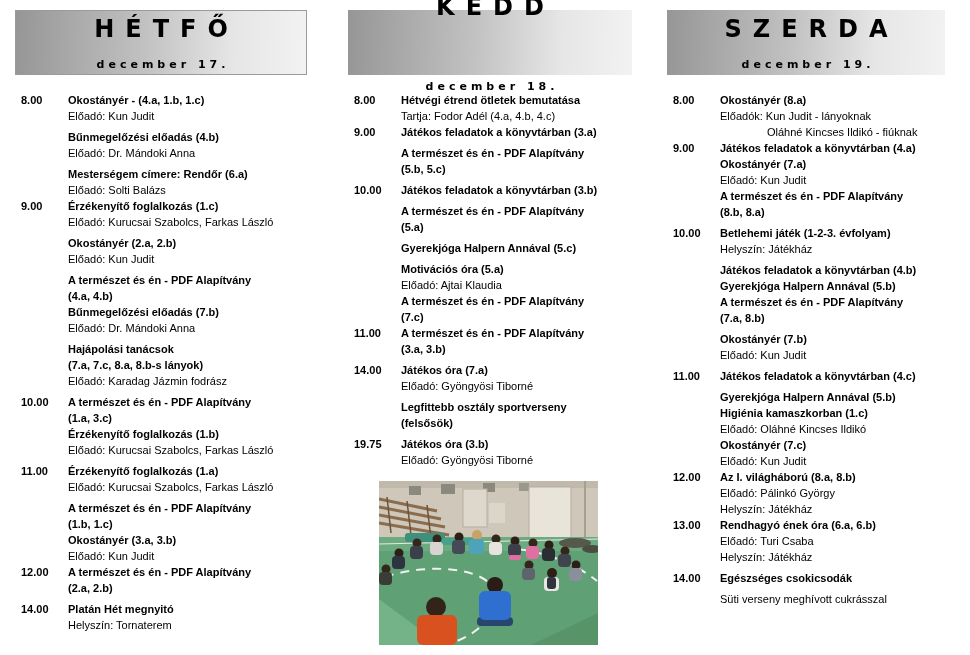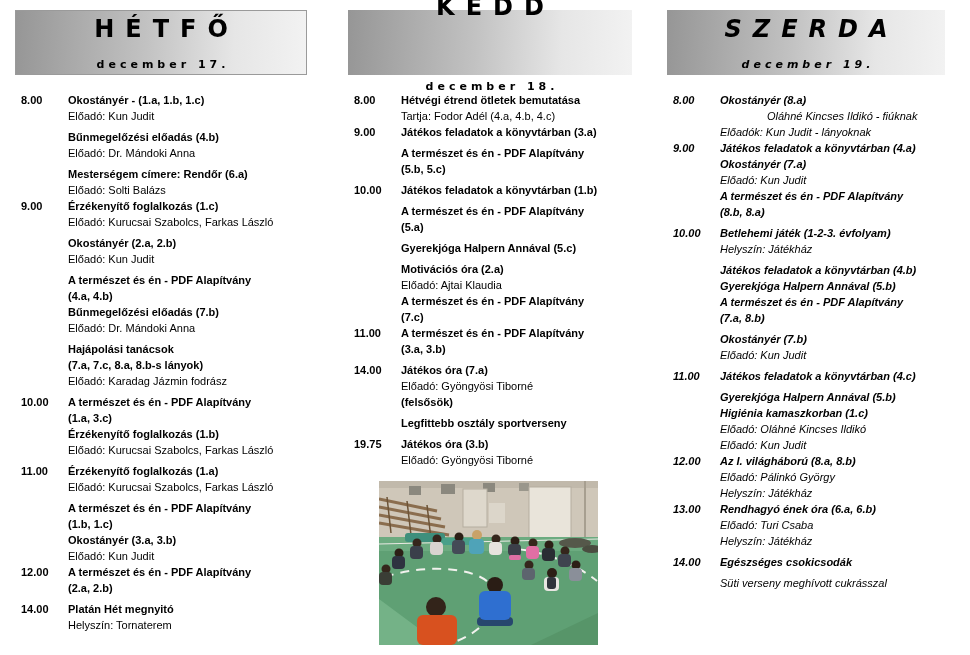--- a/index.html
+++ b/index.html
@@ -8,21 +8,21 @@
     width: 970px;
     height: 655px;
     background: #ffffff;
     overflow: hidden;
     font-family: "Liberation Sans", sans-serif;
     color: #000000;
   }
   .col { position: absolute; top: 10px; }
   #col1 { left: 15px;  width: 294px; }
   #col2 { left: 348px; width: 286px; }
-  #col3 { left: 667px; width: 288px; font-style: italic; }
+  #col3 { left: 667px; width: 288px; }
 
   .day-header {
     height: 65px;
     box-sizing: border-box;
     display: flex;
     flex-direction: column;
     align-items: center;
     justify-content: center;
     background: linear-gradient(92deg, #969696 0%, #c2c2c2 45%, #e6e6e6 75%, #f2f2f2 100%);
   }
@@ -69,21 +69,21 @@
 <div class="page">
 
   <section class="col" id="col1">
     <header class="day-header">
       <div class="day-title">HÉTFŐ</div>
       <div class="day-date">december 17.</div>
     </header>
     <div class="rows">
   <div class="row">
     <span class="time">8.00</span>
-    <span class="text b">Okostányér - (1.a, 1.b, 1.c)</span>
+    <span class="text b">Okostányér - (4.a, 1.b, 1.c)</span>
   </div>
 
   <div class="row">
     <span class="time"></span>
     <span class="text">Előadó: Kun Judit</span>
   </div>
 
   <div class="row gap">
     <span class="time"></span>
     <span class="text b">Bűnmegelőzési előadás (4.b)</span>
@@ -257,41 +257,41 @@
     <span class="text b">A természet és én - PDF Alapítvány</span>
   </div>
 
   <div class="row">
     <span class="time"></span>
     <span class="text b">(5.b, 5.c)</span>
   </div>
 
   <div class="row gap">
     <span class="time">10.00</span>
-    <span class="text b">Játékos feladatok a könyvtárban (1.b)</span>
+    <span class="text b">Játékos feladatok a könyvtárban (3.b)</span>
   </div>
 
   <div class="row gap">
     <span class="time"></span>
     <span class="text b">A természet és én - PDF Alapítvány</span>
   </div>
 
   <div class="row">
     <span class="time"></span>
     <span class="text b">(5.a)</span>
   </div>
 
   <div class="row gap">
     <span class="time"></span>
     <span class="text b">Gyerekjóga Halpern Annával (5.c)</span>
   </div>
 
   <div class="row gap">
     <span class="time"></span>
-    <span class="text b">Motivációs óra (2.a)</span>
+    <span class="text b">Motivációs óra (5.a)</span>
   </div>
 
   <div class="row">
     <span class="time"></span>
     <span class="text">Előadó: Ajtai Klaudia</span>
   </div>
 
   <div class="row">
     <span class="time"></span>
     <span class="text b">A természet és én - PDF Alapítvány</span>
@@ -315,28 +315,28 @@
   <div class="row gap">
     <span class="time">14.00</span>
     <span class="text b">Játékos óra (7.a)</span>
   </div>
 
   <div class="row">
     <span class="time"></span>
     <span class="text">Előadó: Gyöngyösi Tiborné</span>
   </div>
 
+  <div class="row gap">
+    <span class="time"></span>
+    <span class="text b">Legfittebb osztály sportverseny</span>
+  </div>
+
   <div class="row">
     <span class="time"></span>
     <span class="text b">(felsősök)</span>
-  </div>
-
-  <div class="row gap">
-    <span class="time"></span>
-    <span class="text b">Legfittebb osztály sportverseny</span>
   </div>
 
   <div class="row gap">
     <span class="time">19.75</span>
     <span class="text b">Játékos óra (3.b)</span>
   </div>
 
   <div class="row">
     <span class="time"></span>
     <span class="text">Előadó: Gyöngyösi Tiborné</span>
@@ -462,26 +462,26 @@
       <div class="day-date">december 19.</div>
     </header>
     <div class="rows">
   <div class="row">
     <span class="time">8.00</span>
     <span class="text b">Okostányér (8.a)</span>
   </div>
 
   <div class="row">
     <span class="time"></span>
+    <span class="text">Előadók: Kun Judit - lányoknak</span>
+  </div>
+
+  <div class="row">
+    <span class="time"></span>
     <span class="text ind">Oláhné Kincses Ildikó - fiúknak</span>
-  </div>
-
-  <div class="row">
-    <span class="time"></span>
-    <span class="text">Előadók: Kun Judit - lányoknak</span>
   </div>
 
   <div class="row">
     <span class="time">9.00</span>
     <span class="text b">Játékos feladatok a könyvtárban (4.a)</span>
   </div>
 
   <div class="row">
     <span class="time"></span>
     <span class="text b">Okostányér (7.a)</span>
@@ -555,20 +555,24 @@
   <div class="row">
     <span class="time"></span>
     <span class="text b">Higiénia kamaszkorban (1.c)</span>
   </div>
 
   <div class="row">
     <span class="time"></span>
     <span class="text">Előadó: Oláhné Kincses Ildikó</span>
   </div>
 
+  <div class="row">
+    <span class="time"></span>
+    <span class="text b">Okostányér (7.c)</span>
+  </div>
 
   <div class="row">
     <span class="time"></span>
     <span class="text">Előadó: Kun Judit</span>
   </div>
 
   <div class="row">
     <span class="time">12.00</span>
     <span class="text b">Az I. világháború (8.a, 8.b)</span>
   </div>

